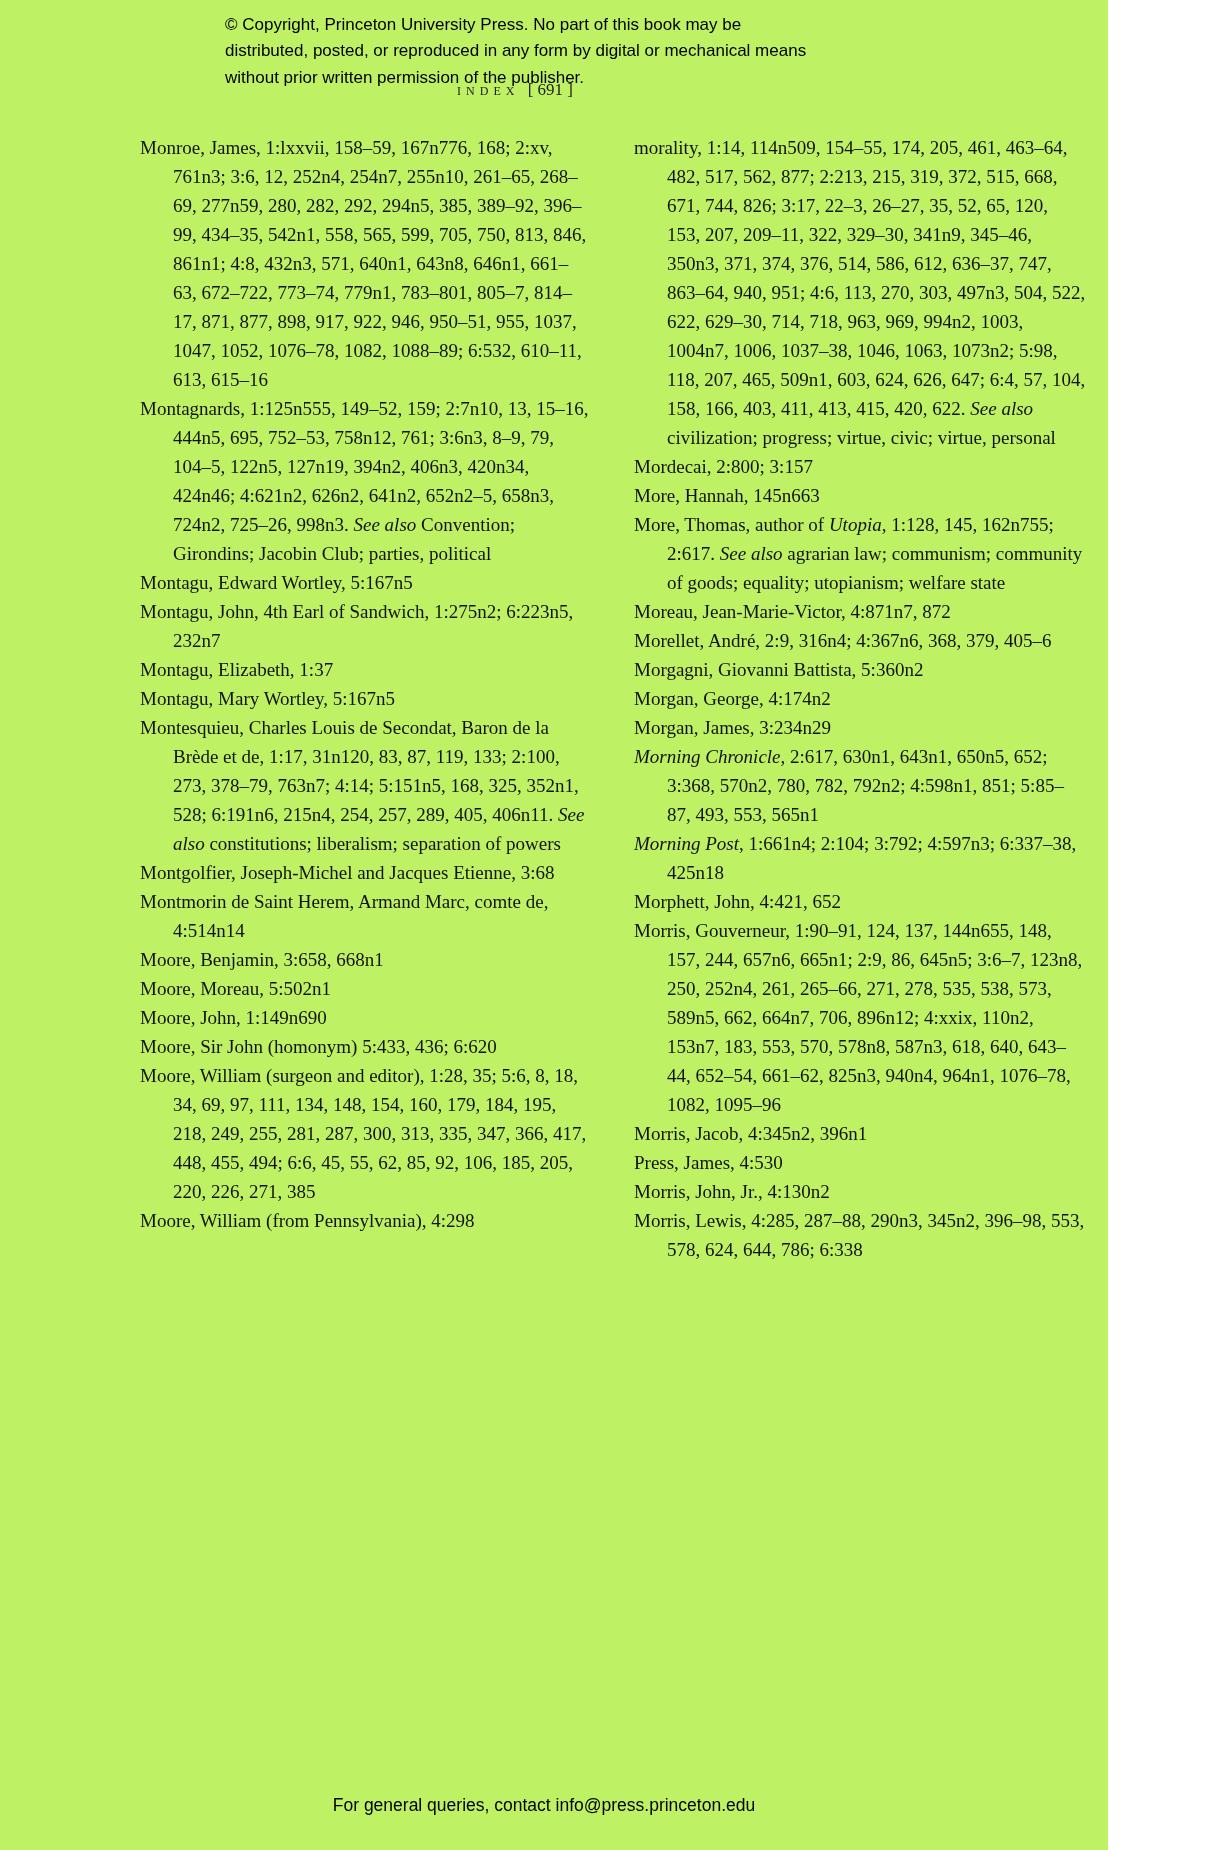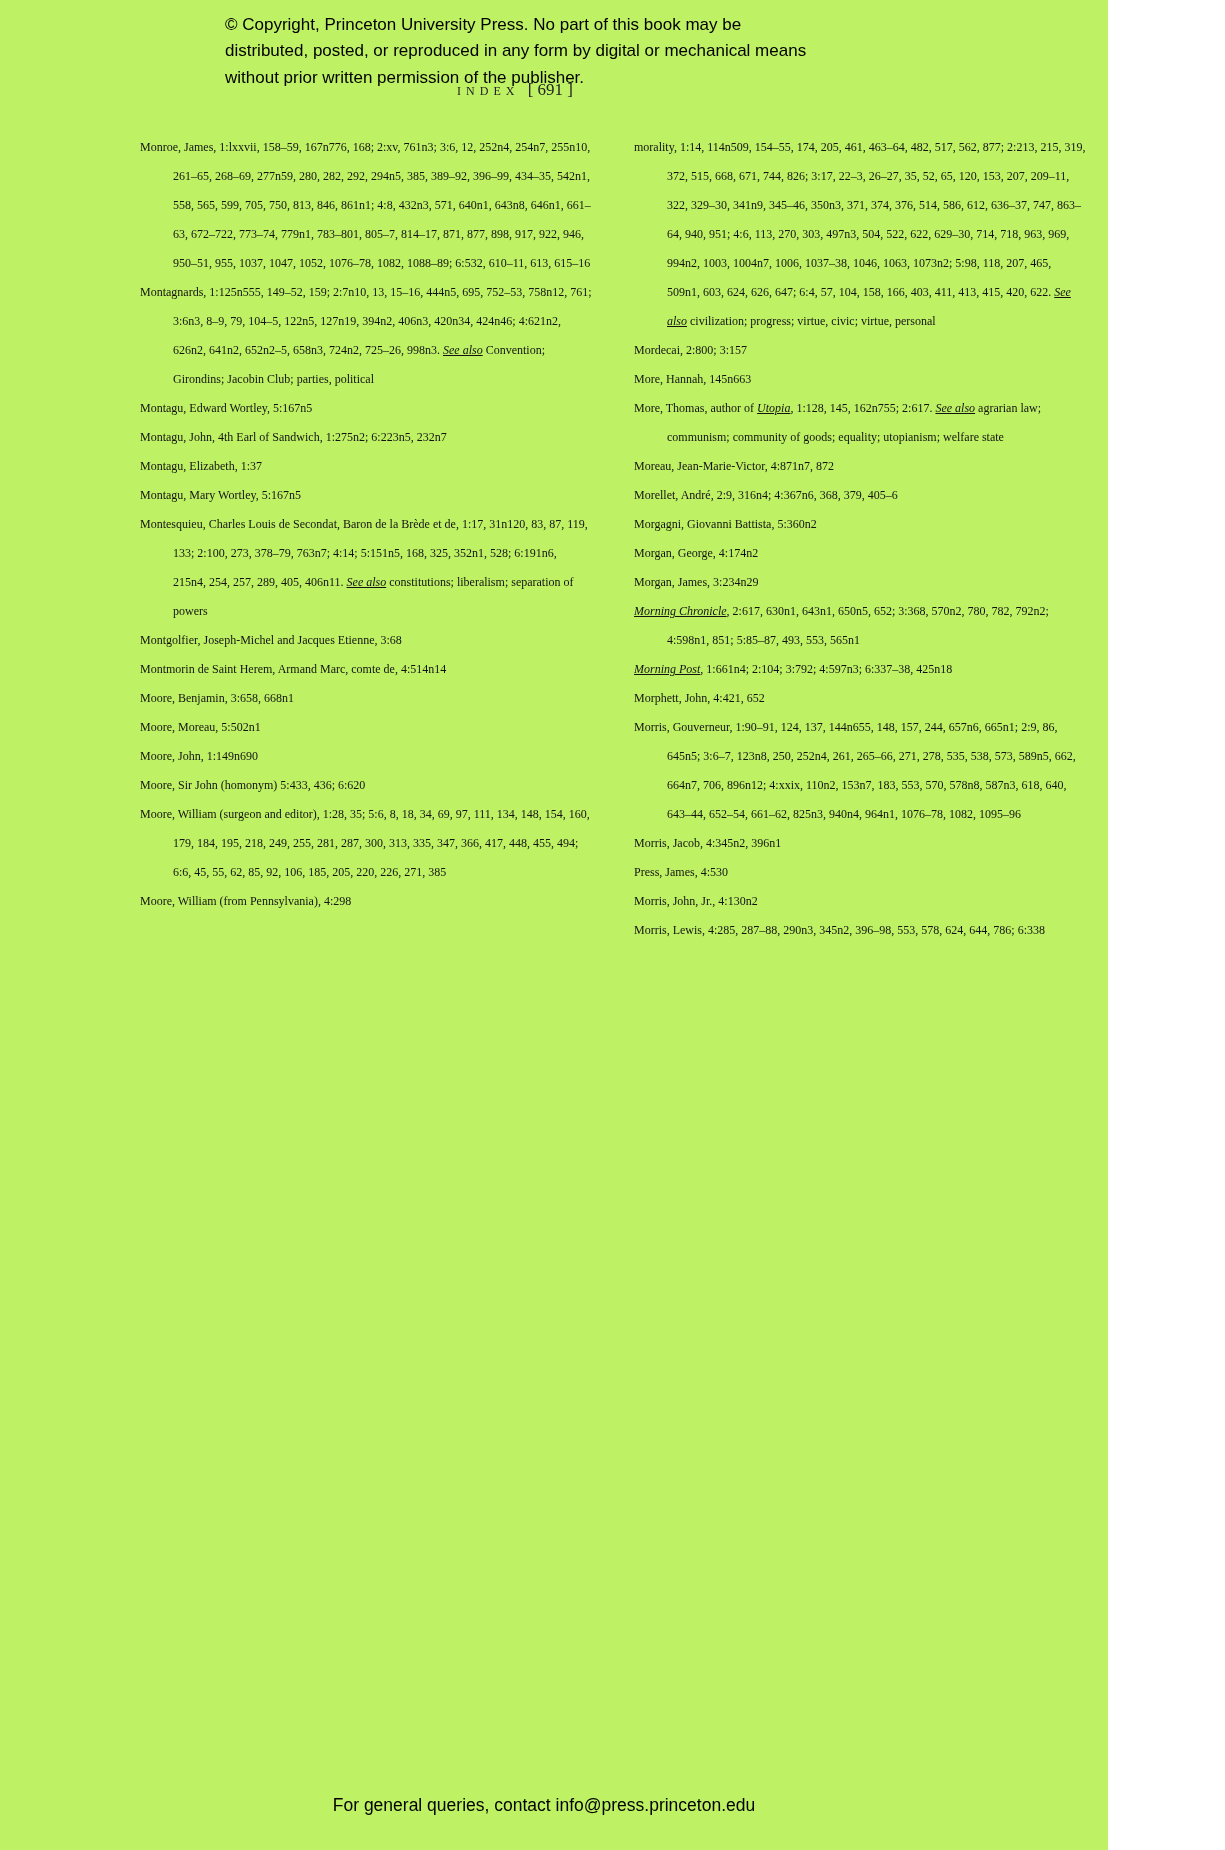--- a/index.html
+++ b/index.html
@@ -48,30 +48,29 @@
     position: absolute;
     top: 133px;
     left: 140px;
     display: flex;
     gap: 42px;
   }
   .column {
     width: 452px;
   }
   .entry {
-    font-size: 12px;
+    font-size: 19px;
     line-height: 29px;
     padding-left: 33px;
     text-indent: -33px;
     text-align: left;
     color: #131313;
   }
   .italic {
     font-style: italic;
-    text-decoration: underline;
   }
   .footer {
     position: absolute;
     top: 1795px;
     left: 0;
     width: 1040px;
     text-align: center;
     font-family: "Liberation Sans", sans-serif;
     font-size: 17.5px;
     color: #000000;

